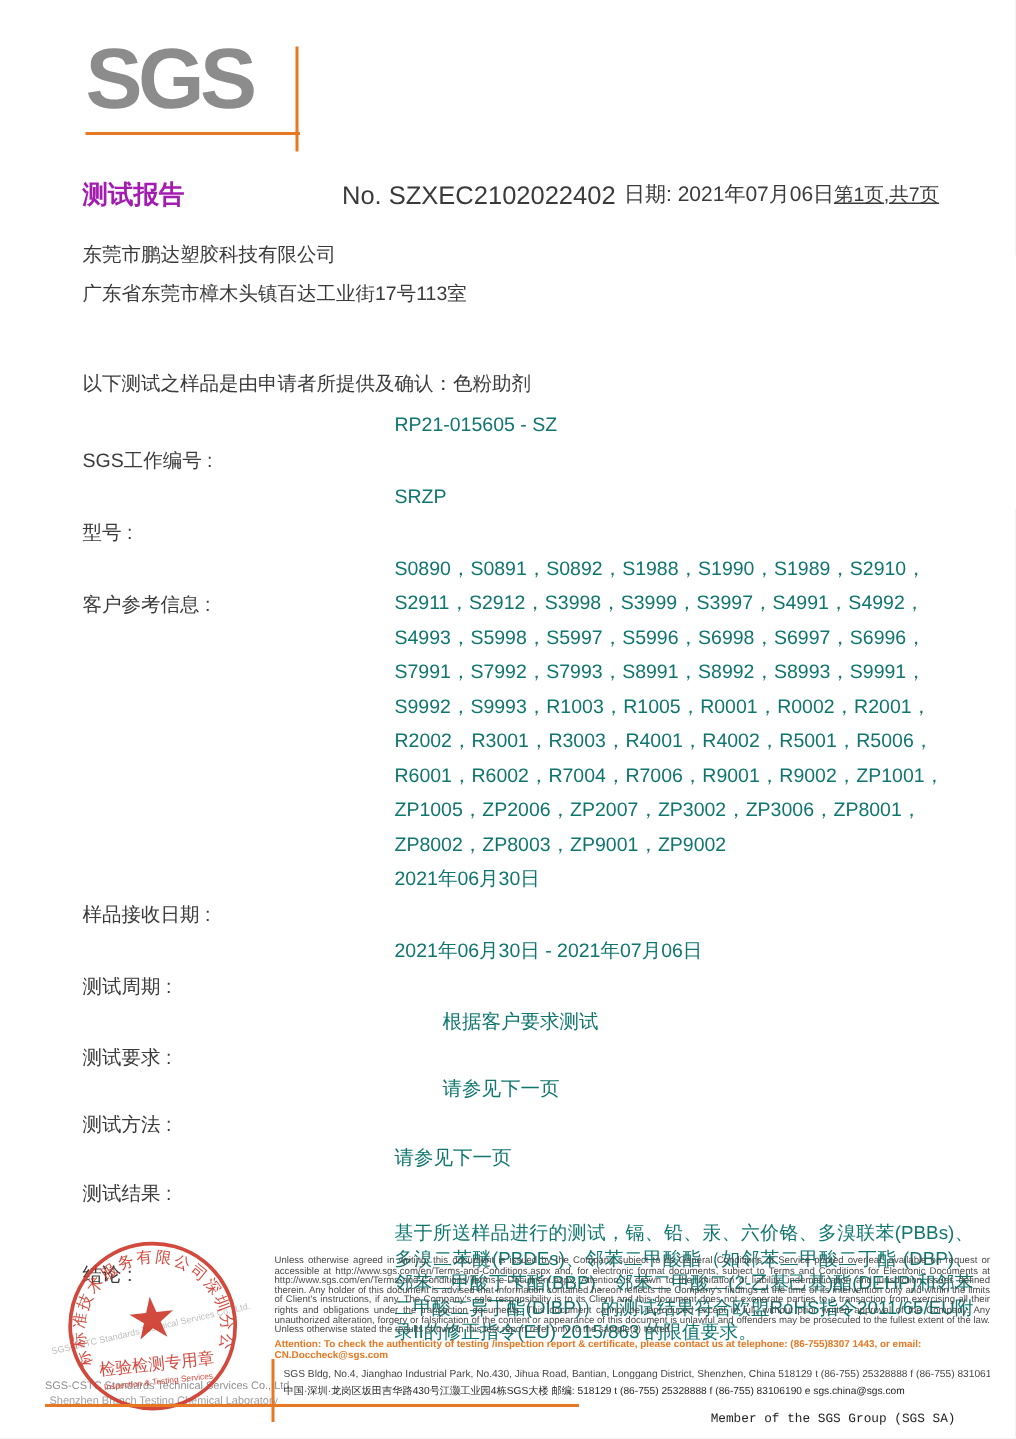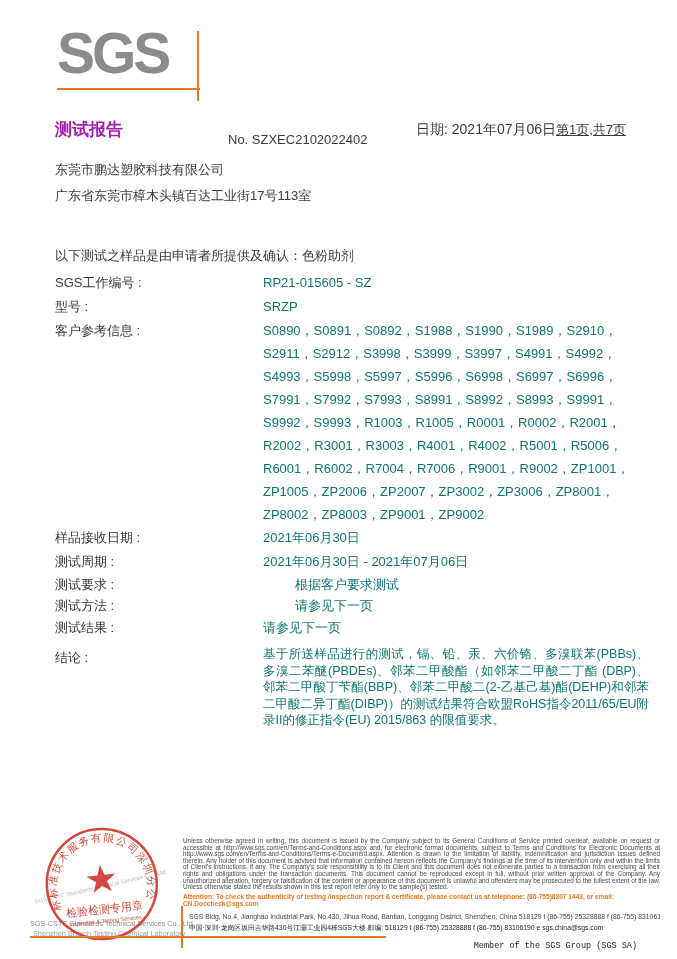--- a/index.html
+++ b/index.html
@@ -13,33 +13,33 @@
   .logo-text {
     position:absolute; left:57px; top:22px;
     font-size:57px; font-weight:bold; color:#8c8c8c;
     letter-spacing:-3px; line-height:62px;
   }
   .logo-hline { position:absolute; left:57px; top:88px; width:143px; height:2px; background:#e87722; }
   .logo-vline { position:absolute; left:197px; top:31px; width:2px;  height:70px; background:#e87722; }
 
   
   .doc-title   { position:absolute; left:55px;  top:118px; font-size:17px; font-weight:bold; color:#a21caf; }
-  .report-no   { position:absolute; left:228px; top:132px; font-size:13px;text-align:center; }
+  .report-no   { position:absolute; left:228px; top:121px; font-size:17px;text-align:center; }
   .report-date { position:absolute; left:416px; top:121px; font-size:14px;text-align:right; }
   .page-info   { position:absolute; left:556px; top:121px; font-size:13px;text-decoration:underline; }
 
   .company-block { position:absolute; left:55px; top:157px; font-size:13px; line-height:26px; }
 
   .statement { position:absolute; left:55px; top:247px; font-size:13px; }
 
   
   .fields { position:absolute; left:55px; top:271px; right:28px; }
   .frow  { display:grid; grid-template-columns:175px 1fr; font-size:13px; line-height:24px; }
   .frow.tight { line-height:21px;gap:32px; }
-  .flabel { color:#3a3a3a; }
+  .flabel { color:#3a3a3a;margin-top:24px; }
   .fvalue { color:#0f766e;margin-left:33px; }
   .code-lines div { line-height:23px; }
   .conclusion-row { margin-top:6px; }
   .conclusion-row .fvalue {
     font-size:12.5px; line-height:16.5px; max-width:418px; text-align:justify;
   }
 
   
   .footer-right { position:absolute; left:183px; top:838px; width:477px; }
   .legal-text {

